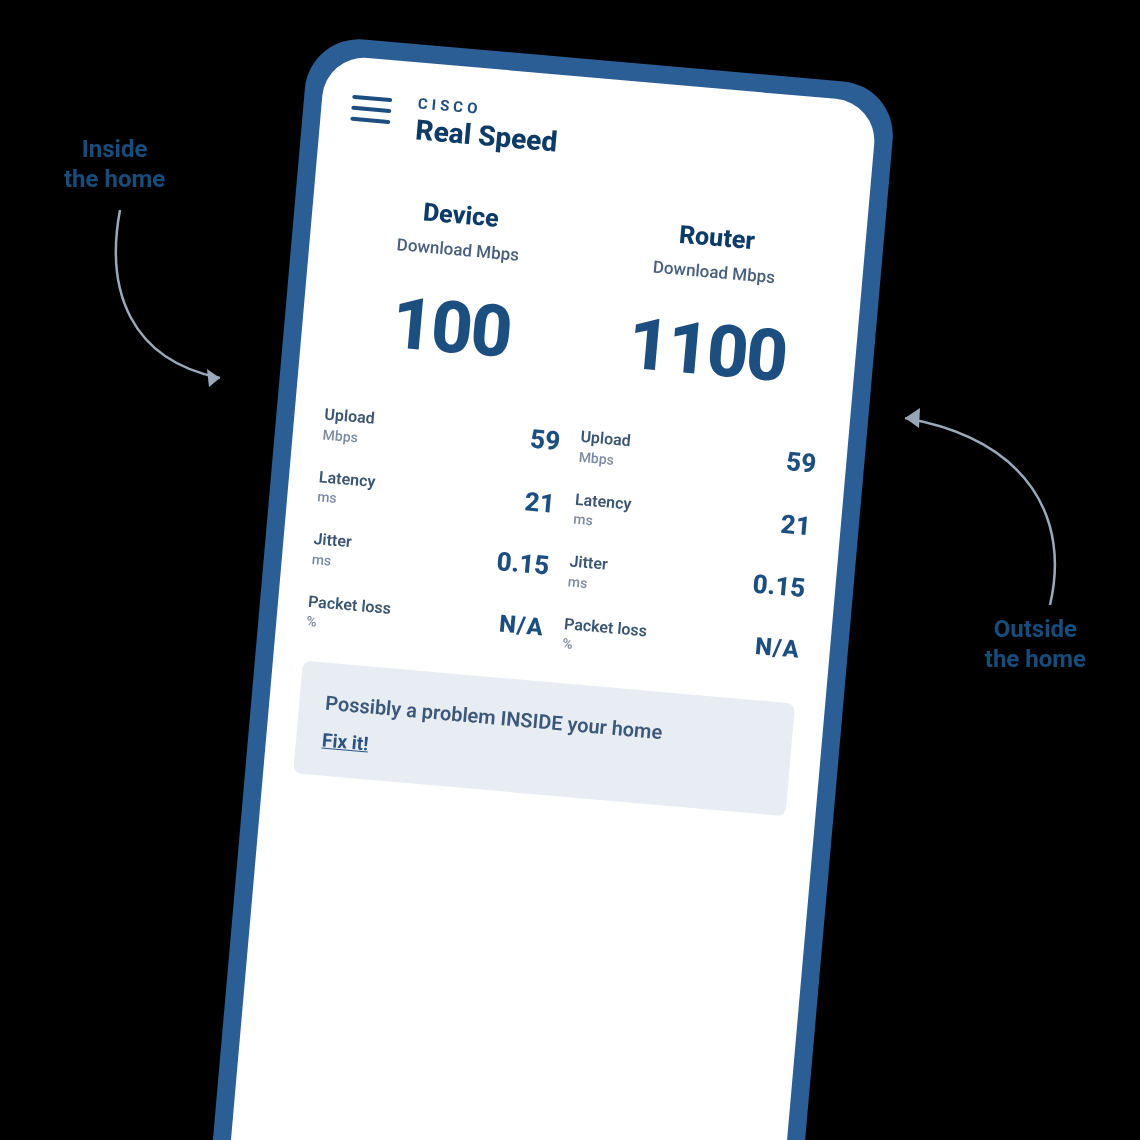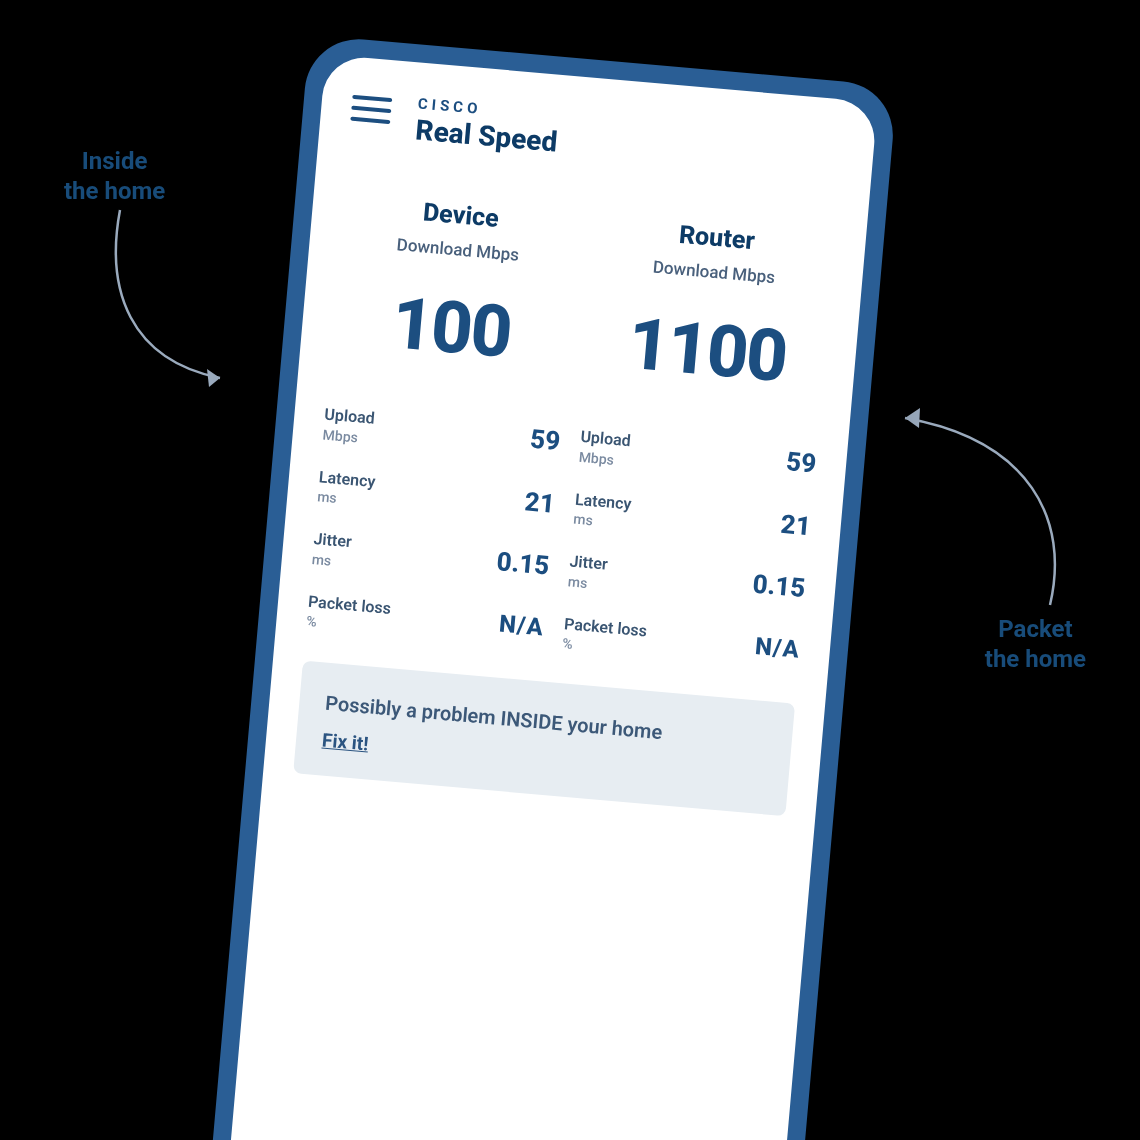--- a/index.html
+++ b/index.html
@@ -57,42 +57,42 @@
     margin-top:32px;
     background:var(--panel);
     border-radius:8px;
     padding:28px 26px 24px 26px;
     color:#3c5878;
   }
   .alert .msg{font-size:20px;font-weight:600;}
   .alert .fix{margin-top:14px;font-size:19px;font-weight:700;text-decoration:underline;color:#2b5481;cursor:pointer;display:inline-block;}
   
   .ann{position:absolute;color:var(--text-blue);font-weight:700;font-size:24px;line-height:1.25;text-align:center;}
-  .ann.left{left:64px;top:146px;text-align:center;}
+  .ann.left{left:64px;top:134px;text-align:center;}
   .ann.right{right:54px;top:614px;}
   svg.arrow{position:absolute;overflow:visible;}
   svg.arrow path{fill:none;stroke:var(--arrow);stroke-width:2.5;}
   svg.arrow .head{fill:var(--arrow);}
 </style>
 </head>
 <body>
 
 <div class="stage">
 
   <div class="ann left">
     <span style="white-space:pre-line">Inside
 the home</span>
   </div>
   <svg class="arrow" style="left:90px;top:210px" width="160" height="190">
     <path d="M30,0 C15,80 40,150 130,168"></path>
     <polygon class="head" points="130,168 117,159 119,177"></polygon>
   </svg>
 
   <div class="ann right">
-    <span style="white-space:pre-line">Packet
+    <span style="white-space:pre-line">Outside
 the home</span>
   </div>
   <svg class="arrow" style="left:880px;top:400px" width="200" height="210">
     <path d="M170,205 C190,120 150,40 25,18"></path>
     <polygon class="head" points="25,18 40,8 39,28"></polygon>
   </svg>
 
   <div class="phone">
     <div class="screen">
 

